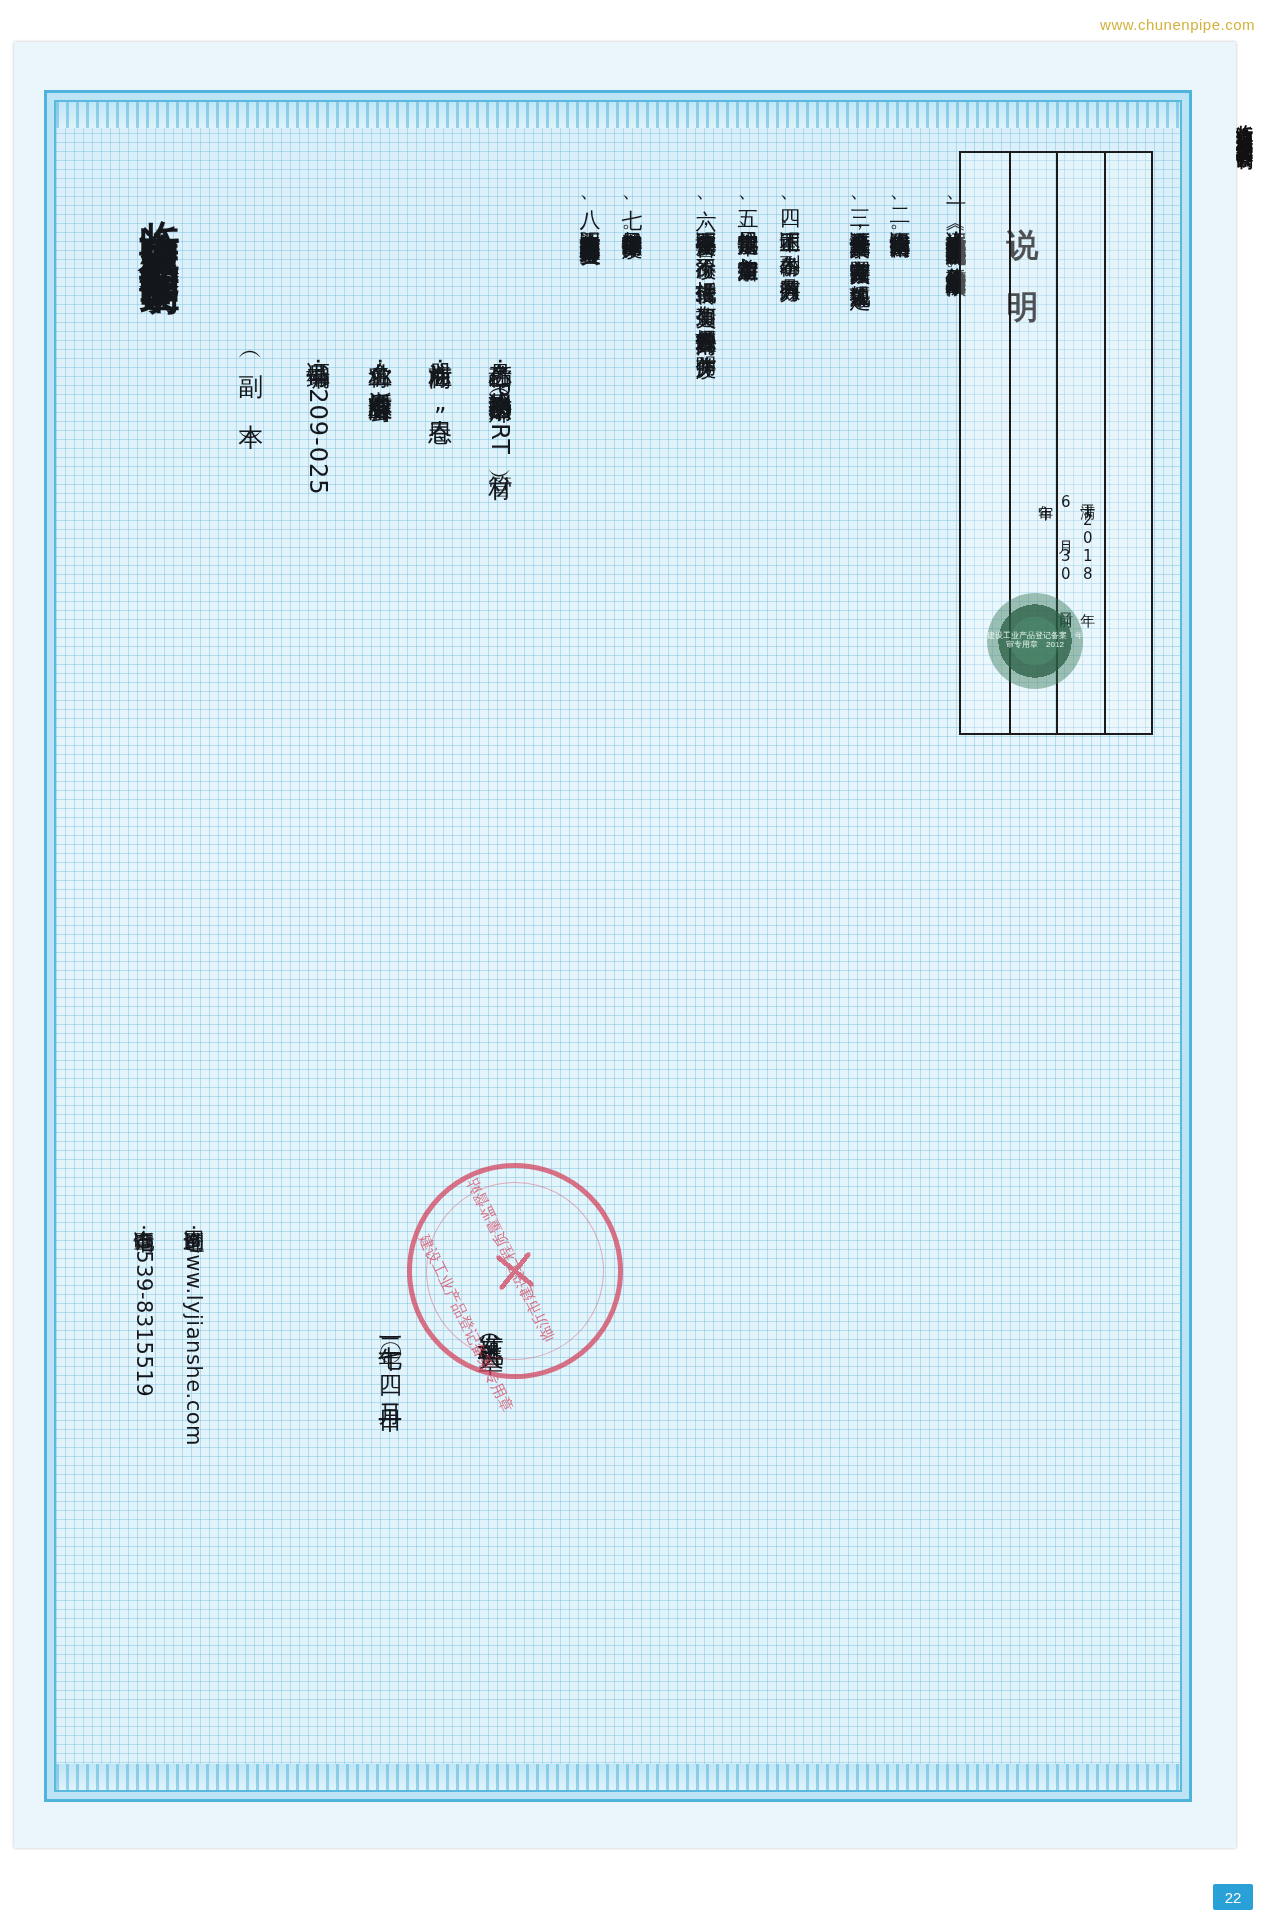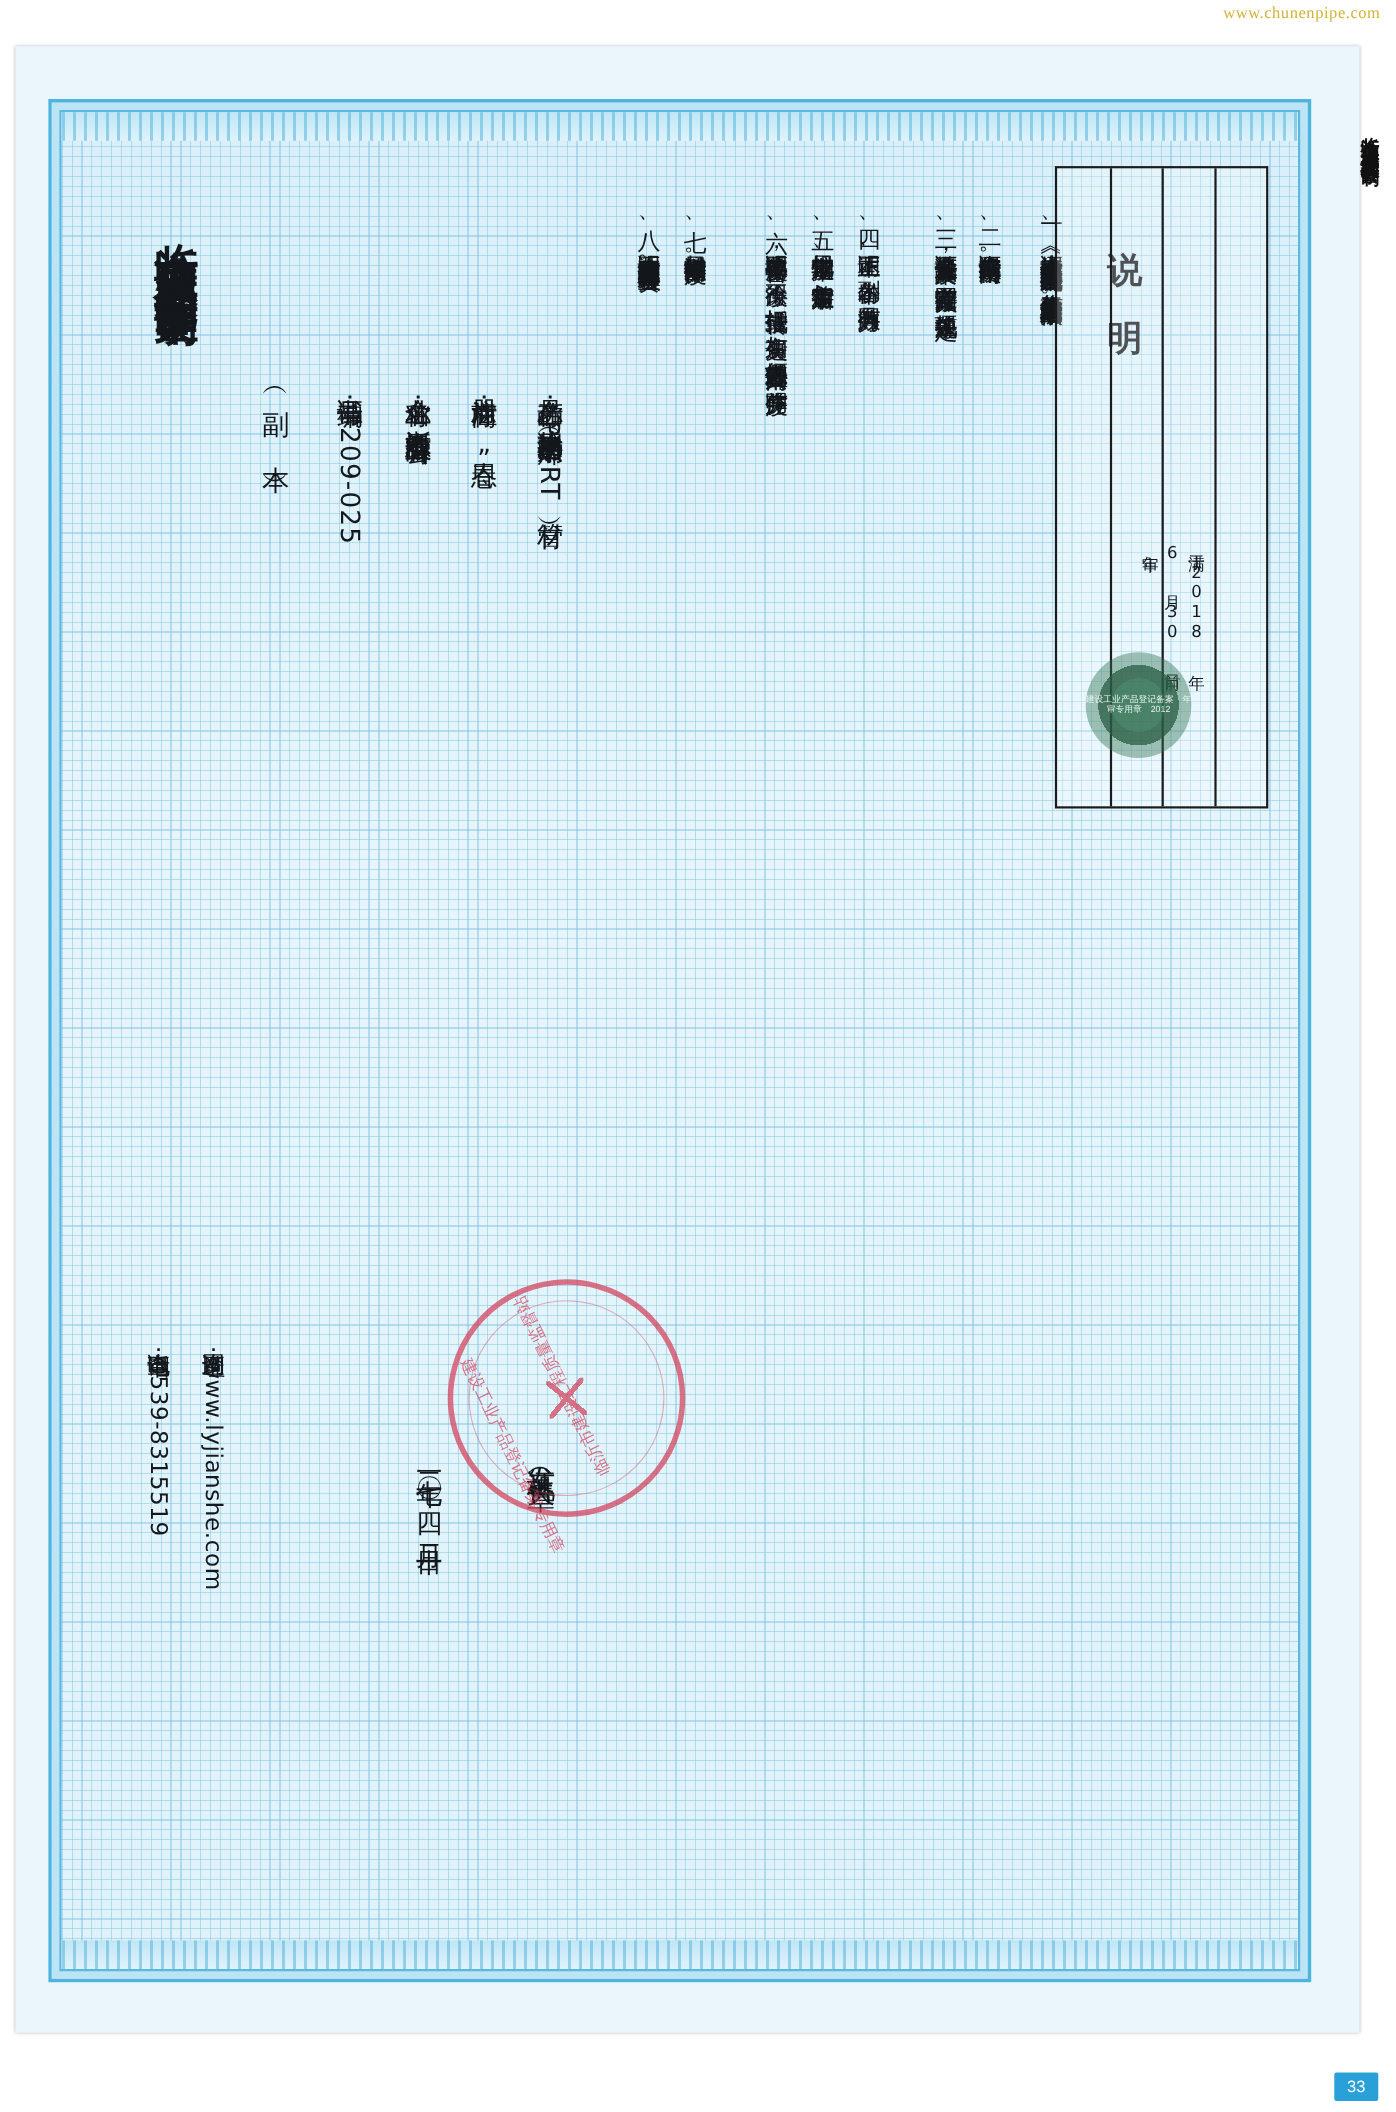--- a/index.html
+++ b/index.html
@@ -11,26 +11,26 @@
     width: 1269px;
     height: 1920px;
     position: relative;
     font-family: "Liberation Sans", sans-serif;
     overflow: hidden;
   }
 
   
   .watermark-url {
     position: absolute;
-    top: 4px;
+    top: 16px;
     right: 14px;
     font-size: 15px;
     color: #d4b23a;
     letter-spacing: 0.5px;
-    font-family: Liberation Serif, serif;
+    font-family: Liberation Sans, sans-serif;
   }
   .page-number {
     position: absolute;
     right: 16px;
     bottom: 10px;
     width: 40px;
     height: 26px;
     background: #2aa0d8;
     color: #ffffff;
     font-size: 15px;
@@ -211,21 +211,21 @@
     align-items: center;
     justify-content: center;
     text-align: center;
     line-height: 1.1;
   }
 </style>
 </head>
 <body>
 
 <div class="watermark-url">www.chunenpipe.com</div>
-<div class="page-number">33</div>
+<div class="page-number">22</div>
 <div class="side-caption">临沂市住房和城乡建设委员会会制</div>
 
 <div class="sheet">
   <div class="sheet-inner">
     <div class="border-deco-top"></div>
     <div class="border-deco-bottom"></div>
 
     <div class="vtext notes-title" style="right:150px; top:110px;">说　明</div>
 
     <div class="vtext note-item" style="right:222px; top:100px; height:640px; white-space:normal;">一、本证依据《山东省建设工业产品登记备案管理办法》核发此证明，并作为建设工业产品进入建筑市场的依据。</div>

